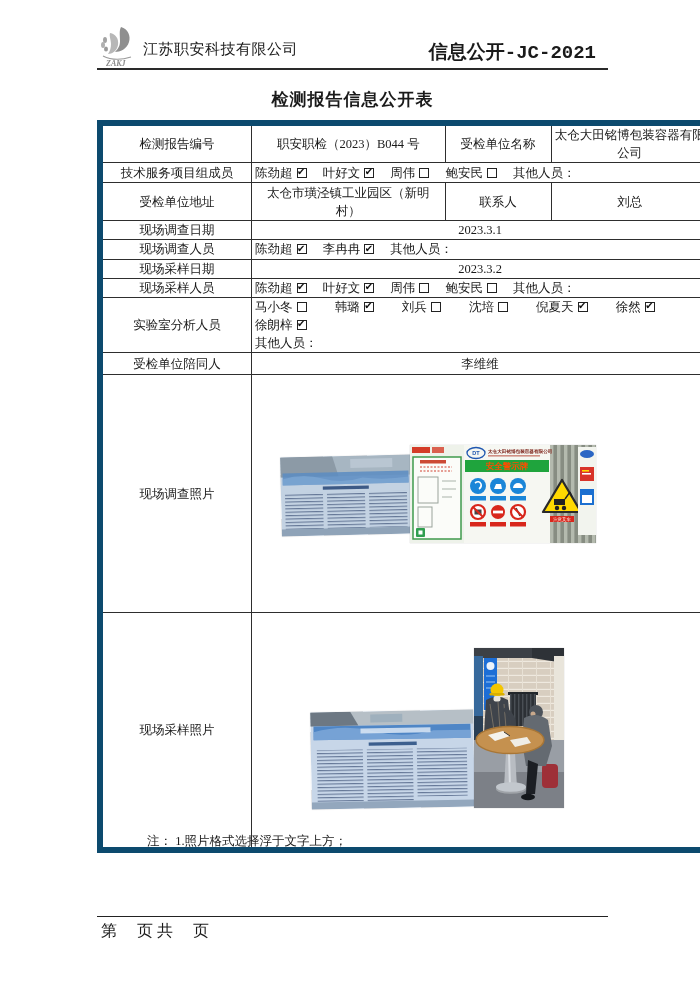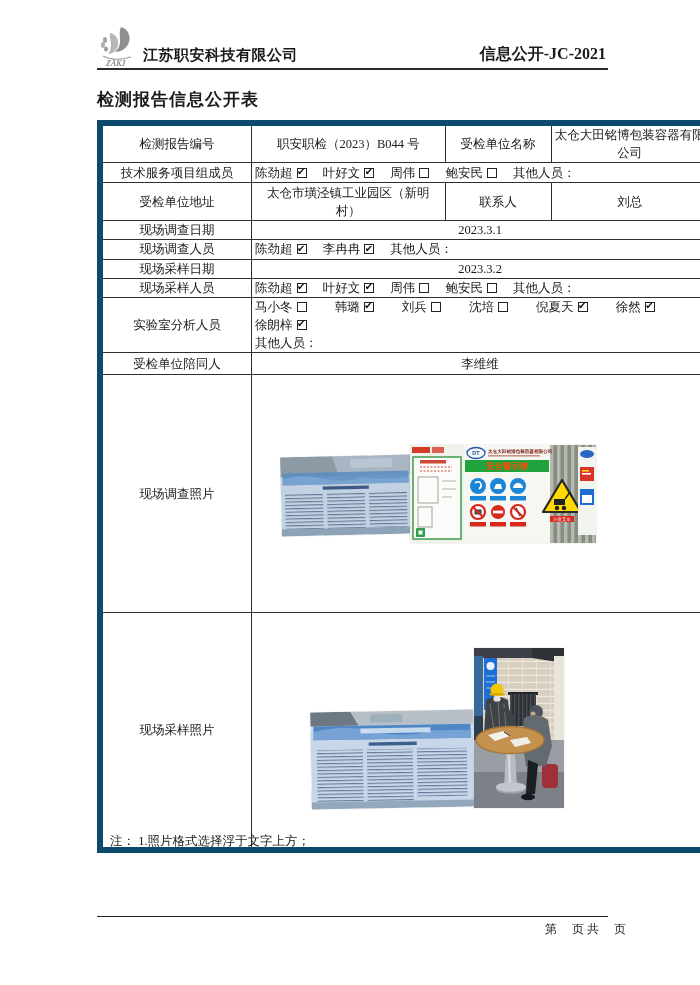--- a/index.html
+++ b/index.html
@@ -4,47 +4,47 @@
 <style>
   html,body{margin:0;padding:0;}
   body{
     width:700px;height:985px;background:#ffffff;position:relative;
     font-family:"Liberation Serif","DejaVu Serif",serif;color:#1a1a1a;
     overflow:hidden;
   }
   
   .hdr{position:absolute;left:97px;top:26px;width:511px;height:42px;border-bottom:2px solid #2a2a2a;}
   .hdr-logo{position:absolute;left:2px;top:0px;width:40px;height:42px;}
-  .hdr-company{position:absolute;left:46px;bottom:3px;font-size:15px;font-weight:bold;letter-spacing:.5px;}
-  .hdr-code{position:absolute;right:2px;bottom:3px;font-size:16px;font-weight:bold;}
-  
-  .doc-title{position:absolute;left:97px;top:88px;width:511px;text-align:left;
+  .hdr-company{position:absolute;left:46px;bottom:9px;font-size:15px;font-weight:normal;letter-spacing:.5px;}
+  .hdr-code{position:absolute;right:12px;bottom:3px;font-size:19px;font-weight:bold;font-family:Liberation Mono, monospace;}
+  
+  .doc-title{position:absolute;left:97px;top:88px;width:511px;text-align:center;
     font-size:17px;font-weight:bold;letter-spacing:1px;}
   
   table.main{position:absolute;left:97px;top:120px;width:617px;border-collapse:collapse;
     table-layout:fixed;border:6px solid #0c4a6e;font-size:12.5px;}
   table.main td{border:1px solid #2e2e2e;padding:0 3px;line-height:1.45;}
   td.lab{text-align:center;padding:0 1px;}
   td.val{padding:0 6px;}
   td.ctr{text-align:center;}
   td.photo-cell{position:relative;padding:0;vertical-align:top;}
   
   .cb{display:inline-block;width:10px;height:10px;border:1.5px solid #222;box-sizing:border-box;
       vertical-align:-1px;margin-left:4px;position:relative;}
   .cb.checked::after{content:"✔";position:absolute;left:-0.5px;top:-3.5px;font-size:10px;
       font-weight:bold;color:#111;font-family:"DejaVu Sans",sans-serif;}
   .member{margin-right:13px;white-space:nowrap;}
   .tight .member{margin-right:25px;}
   .other{white-space:nowrap;}
   
   .ph{position:absolute;box-shadow:0 0 1px rgba(0,0,0,.25);}
   
-  .note{position:absolute;left:110px;top:833px;font-size:12.5px;white-space:pre;}
+  .note{position:absolute;left:103px;top:833px;font-size:12.5px;white-space:pre;padding-left:44px;}
   .ftr-line{position:absolute;left:97px;top:916px;width:511px;border-top:1.5px solid #222;}
-  .ftr-text{position:absolute;left:115px;top:921px;width:511px;text-align:right;font-size:12px;white-space:pre;}
+  .ftr-text{position:absolute;left:101px;top:921px;width:511px;text-align:left;font-size:16px;white-space:pre;}
 </style>
 </head>
 <body>
 
 <div class="hdr">
   <svg class="hdr-logo" viewBox="0 0 40 42">
     <path d="M22,1 c7,2 10,9 8,15 c-2,7 -9,10 -14,10 c4,-4 5,-7 5,-11 c0,-6 -1,-10 1,-14 z" fill="#8f8f8f"></path>
     <path d="M11,7 c6,1 9,6 8,12 c-1,6 -6,9 -10,9 c2,-3 3,-6 3,-10 c0,-4 -2,-8 -1,-11 z" fill="#b7b7b7"></path>
     <ellipse cx="6" cy="14" rx="2" ry="3" fill="#a3a3a3"></ellipse>
     <ellipse cx="4" cy="19" rx="2" ry="3" fill="#b0b0b0"></ellipse>

